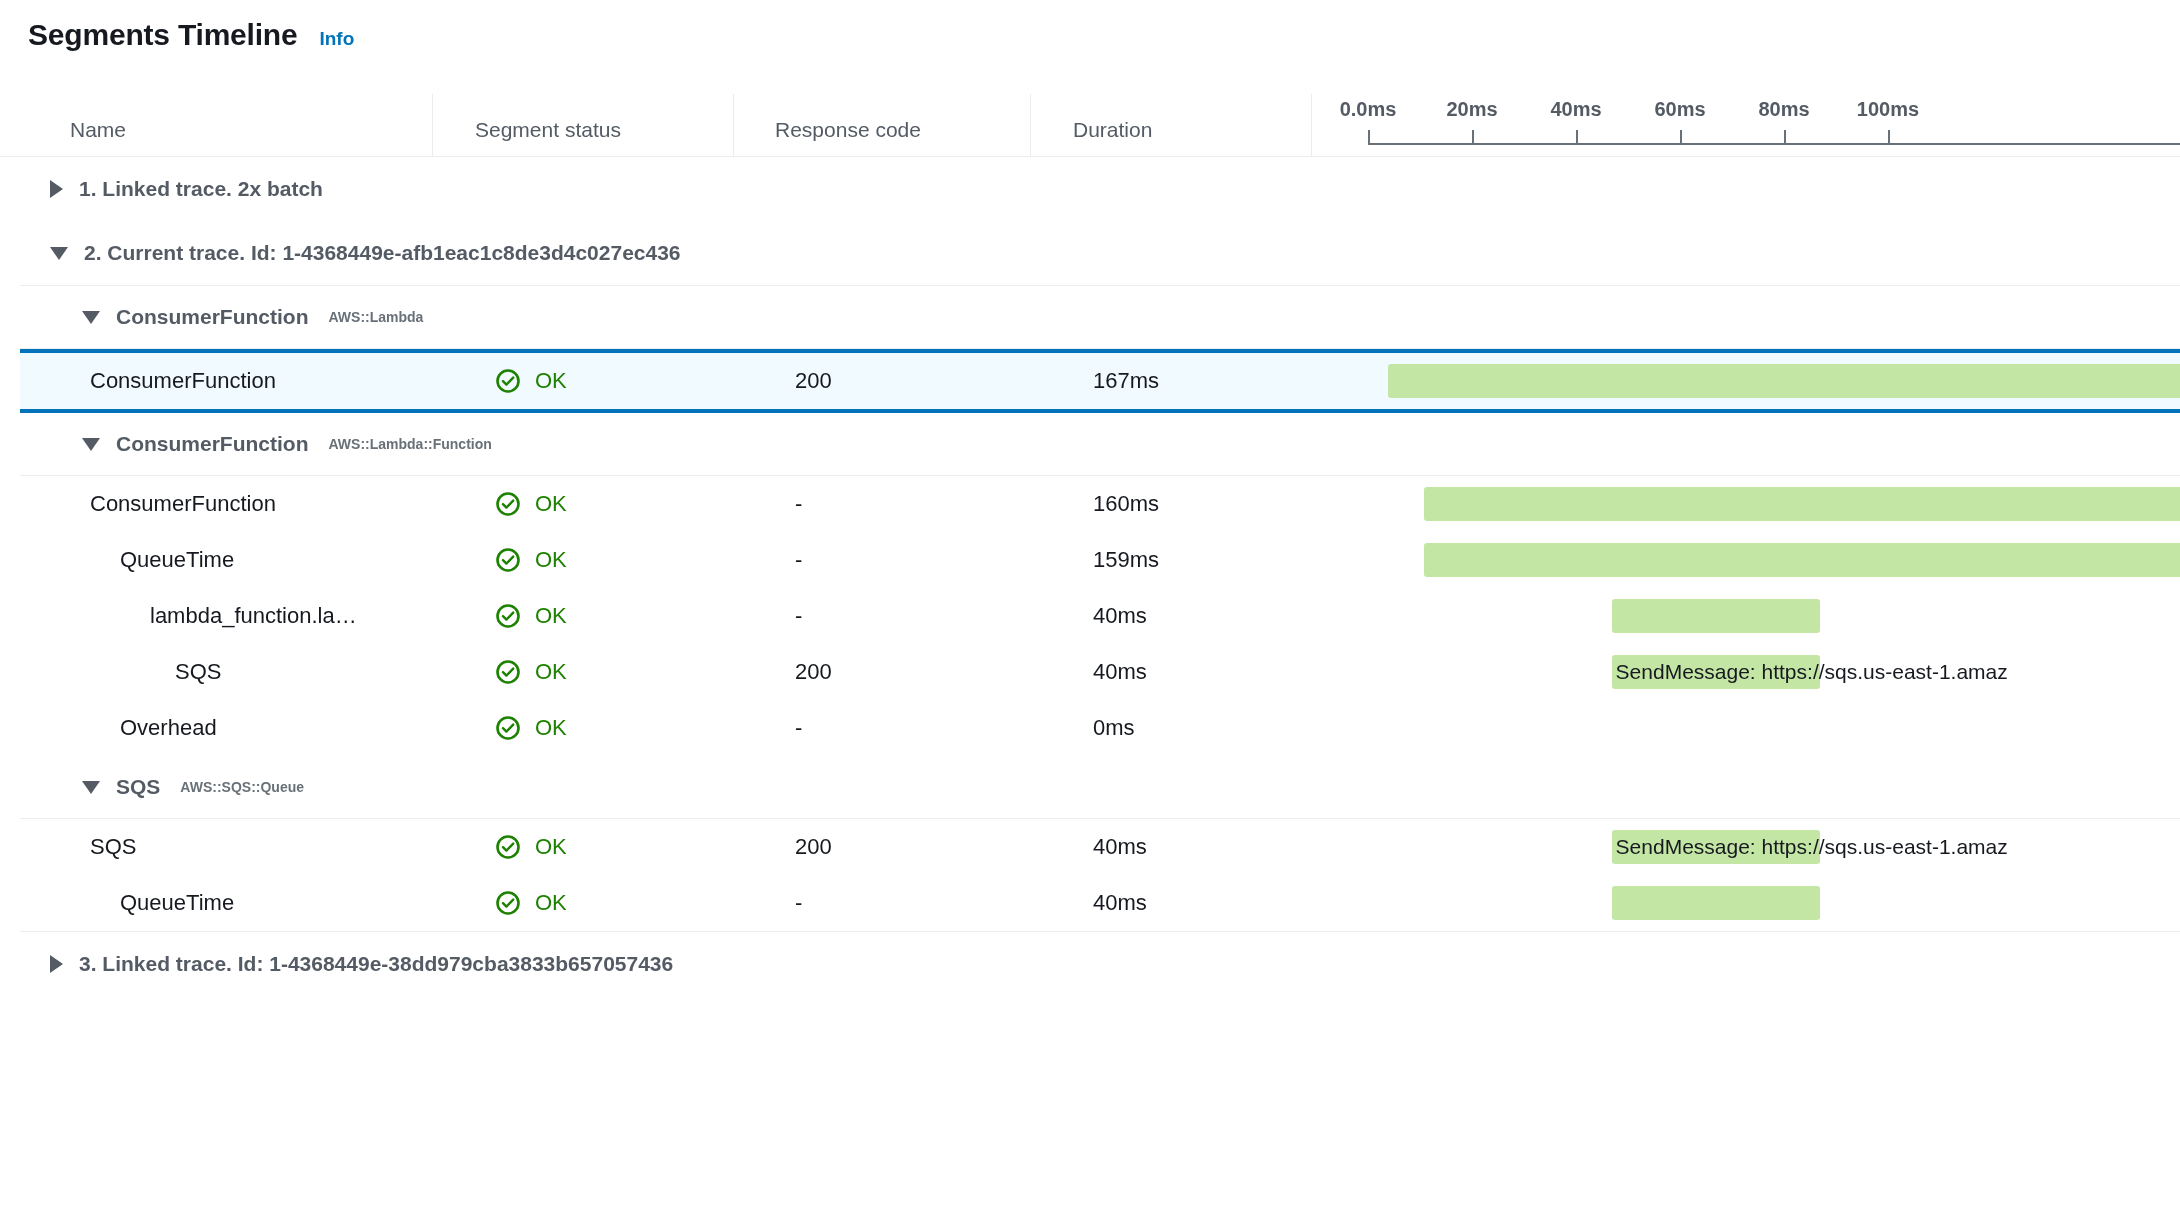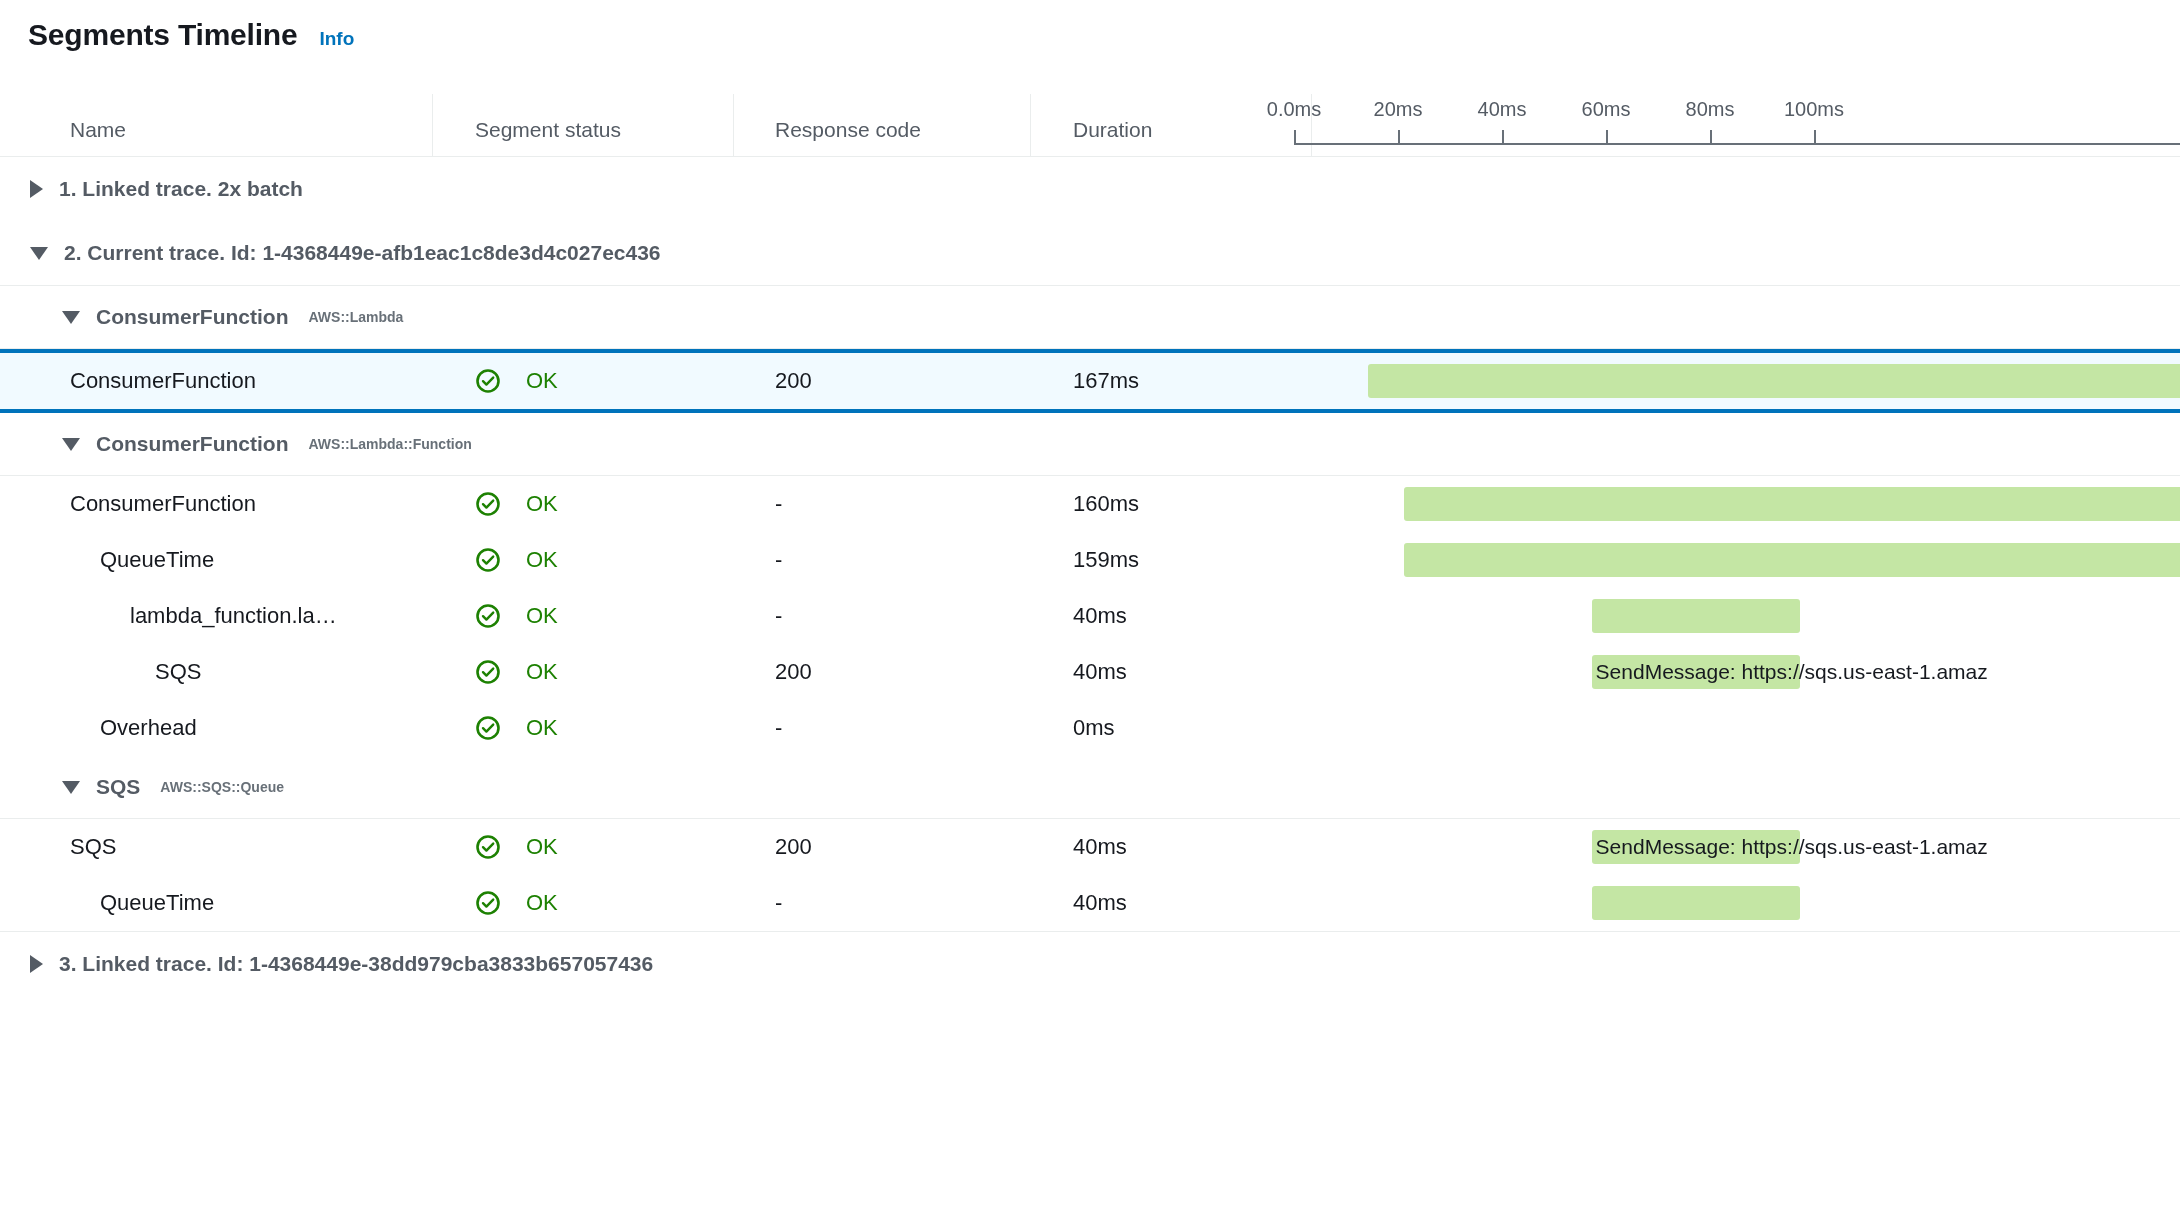--- a/index.html
+++ b/index.html
@@ -70,24 +70,25 @@
     background: #eaeded;
   }
   .cd1 { left: 432px; }
   .cd2 { left: 733px; }
   .cd3 { left: 1030px; }
   .cd4 { left: 1311px; }
 
   
   .axis {
     position: absolute;
-    left: 1237px;
+    left: 1311px;
     right: 0;
     top: 0;
     height: 68px;
+    font-weight: bold;
   }
   .axis-labels {
     position: absolute;
     left: 0; right: 0; top: 0;
     height: 40px;
   }
   .axis-label {
     position: absolute;
     top: 10px;
     transform: translateX(-50%);
@@ -105,21 +106,21 @@
   }
   .axis-tick {
     position: absolute;
     top: 42px;
     width: 2px;
     height: 15px;
     background: #687078;
   }
 
   
-  .tbody { position: relative; }
+  .tbody { position: relative; padding-left: 20px; }
 
   .rule {
     height: 1px;
     background: #eaeded;
     width: 2180px;
   }
 
   
   .trace-row {
     position: relative;
@@ -189,21 +190,21 @@
     box-sizing: content-box;
   }
   .cell {
     position: absolute;
     top: 50%;
     transform: translateY(-50%);
     font-size: 22px;
     color: #16191f;
     white-space: nowrap;
   }
-  .c-status   { left: 475px; display: flex; align-items: center; gap: 25px; }
+  .c-status   { left: 475px; display: flex; align-items: center; gap: 14px; }
   .c-response { left: 775px; }
   .c-duration { left: 1073px; }
 
   .ind-1 { left: 70px; }
   .ind-2 { left: 100px; }
   .ind-3 { left: 130px; }
   .ind-4 { left: 155px; }
 
   .ok-icon {
     width: 26px;

